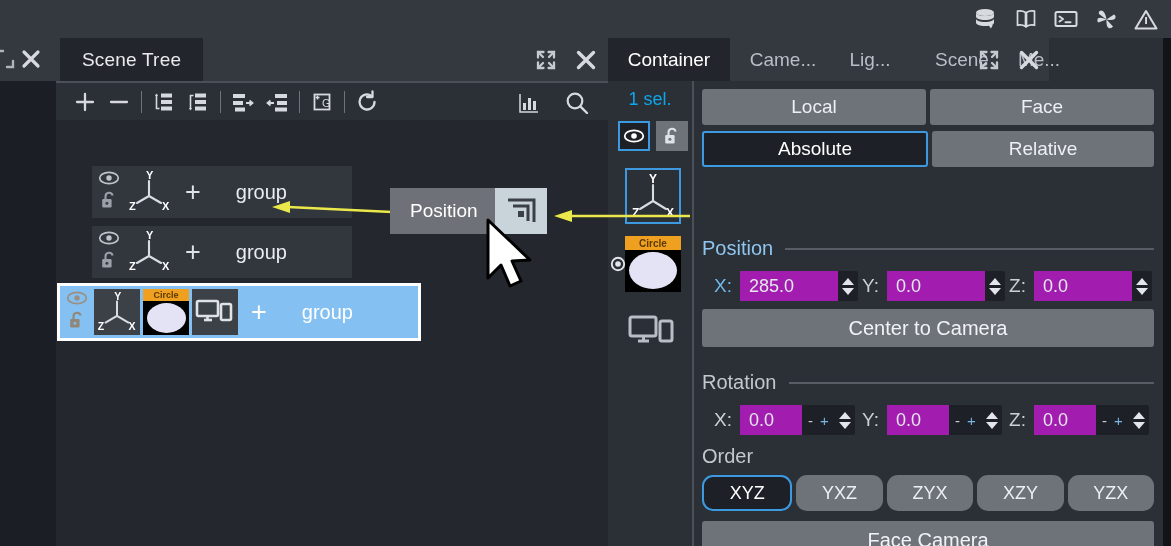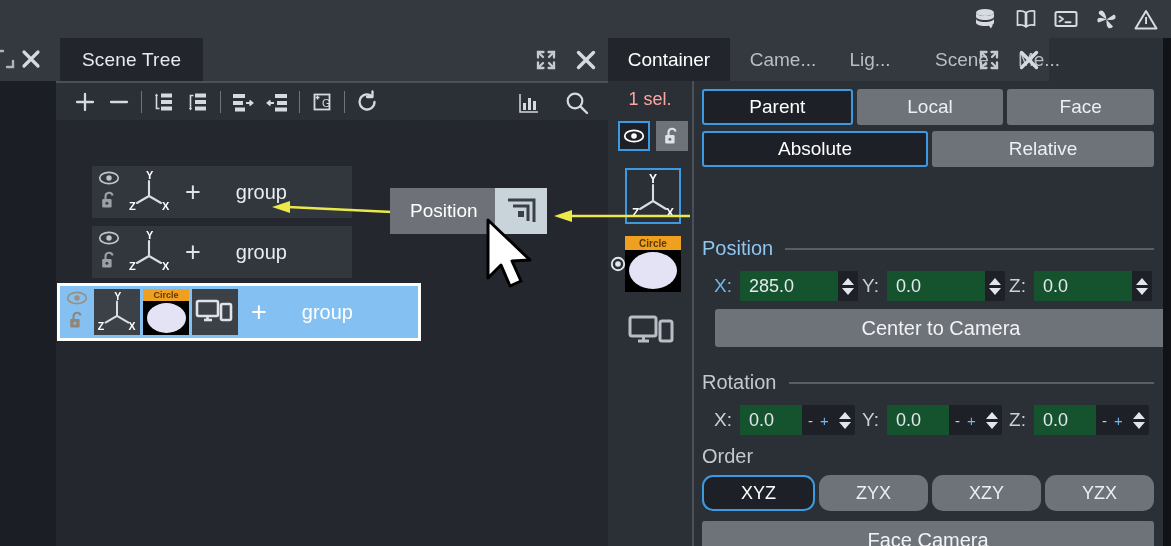--- a/index.html
+++ b/index.html
@@ -61,21 +61,21 @@
   
   .prop-panel{position:absolute;left:608px;top:38px;width:555px;height:508px;background:#2b2f36;}
   .prop-tabbar{position:absolute;left:0;top:0;width:441px;height:43px;background:#34383f;}
   .ptab{position:absolute;top:0;height:43px;display:flex;align-items:center;justify-content:center;
     font-size:19px;color:#b9bec6;cursor:pointer;}
   .ptab.active{background:#22252b;color:#ffffff;}
   .prop-tab-icons{position:absolute;right:8px;top:0;height:43px;display:flex;align-items:center;gap:16px;}
 
   .prop-left{position:absolute;left:0;top:43px;width:84px;height:465px;background:#2b2f36;
     border-right:2px solid #4a4f58;}
-  .selcount{position:absolute;left:0;top:8px;width:84px;text-align:center;color:#fca5a5;font-size:18px;}
+  .selcount{position:absolute;left:0;top:8px;width:84px;text-align:center;color:#0ea5e9;font-size:18px;}
   .toggles{position:absolute;left:10px;top:40px;display:flex;gap:6px;}
   .tgl{width:32px;height:30px;display:flex;align-items:center;justify-content:center;cursor:pointer;}
   .tgl.on{background:#1d2026;border:2px solid #3d9ae0;box-sizing:border-box;}
   .tgl.off{background:#6e7279;}
   .mini{position:absolute;width:56px;height:56px;left:17px;display:flex;align-items:center;justify-content:center;cursor:pointer;}
   .mini.axis{top:87px;background:#2b2f36;border:2px solid #3d9ae0;box-sizing:border-box;}
   .mini.circ{top:155px;background:#000;overflow:hidden;}
   .mini.disp{top:222px;background:#2b2f36;}
   .radiodot{position:absolute;left:2px;top:175px;width:16px;height:16px;}
 
@@ -89,21 +89,21 @@
   .sechdr{position:absolute;display:flex;align-items:center;gap:12px;width:452px;}
   .sechdr .t{font-size:20px;color:#8fc6ef;white-space:nowrap;}
   .sechdr .t.plain{color:#c3c8cf;}
   .sechdr .ln{flex:1;height:2px;background:#585d66;}
 
   .fieldrow{position:absolute;display:flex;align-items:center;}
   .flab{font-size:19px;width:30px;text-align:right;margin-right:8px;}
   .flab.x{color:#6fb9e8;}
   .flab.y,.flab.z{color:#ccd1d8;}
   .inpwrap{display:flex;align-items:center;background:#1d2026;height:30px;border-radius:2px;}
-  .inp{background:#14532d;color:#e4e8ec;border:none;height:30px;font-size:18px;
+  .inp{background:#a21caf;color:#e4e8ec;border:none;height:30px;font-size:18px;
     padding:0 9px;box-sizing:border-box;font-family:"Liberation Sans",sans-serif;outline:none;}
   .mpgrp{display:flex;align-items:center;gap:7px;padding:0 6px;font-size:15px;}
   .mpgrp .m{color:#c9ced5;}
   .mpgrp .p{color:#7ab6e4;}
   .spin{width:20px;height:30px;display:flex;flex-direction:column;align-items:center;justify-content:center;gap:3px;cursor:pointer;}
   .spin i{display:block;width:0;height:0;border-left:6px solid transparent;border-right:6px solid transparent;}
   .spin i.up{border-bottom:7px solid #e2e6eb;}
   .spin i.dn{border-top:7px solid #e2e6eb;}
 
   .widebtn{position:absolute;height:38px;background:#6e7279;border-radius:3px;display:flex;
@@ -482,23 +482,20 @@
           <path d="M10 28h11" stroke="#b9bec6" stroke-width="3"></path>
           <path d="M15.5 23v5" stroke="#b9bec6" stroke-width="3"></path>
           <rect x="32" y="8" width="12" height="20" rx="2" fill="none" stroke="#b9bec6" stroke-width="3"></rect>
         </svg>
       </div>
     </div>
 
     <div class="prop-body">
 
       <div class="segrow" style="left:8px;top:8px;width:452px;">
-        <div class="seg active">
-          <span>Parent</span>
-        </div>
         <div class="seg">
           <span>Local</span>
         </div>
         <div class="seg">
           <span>Face</span>
         </div>
       </div>
 
       <div class="segrow" style="left:8px;top:50px;width:452px;">
         <div class="seg active">
@@ -538,21 +535,21 @@
         <span class="flab z">Z:</span>
         <div class="inpwrap">
           <input class="inp" style="width: 98px;" value="0.0">
           <div class="spin">
               <i class="up"></i>
               <i class="dn"></i>
             </div>
         </div>
       </div>
 
-      <div class="widebtn" style="left:21px;top:228px;width:452px;">
+      <div class="widebtn" style="left:8px;top:228px;width:452px;">
         <span>Center to Camera</span>
       </div>
 
       <div class="sechdr" style="left:8px;top:290px;">
         <span class="t plain">Rotation</span>
         <span class="ln"></span>
       </div>
 
       <div class="fieldrow" style="left:8px;top:324px;">
         <span class="flab y">X:</span>
@@ -597,20 +594,23 @@
         </div>
       </div>
 
       <div class="orderlab" style="left:8px;top:364px;">Order</div>
 
       <div class="orderrow" style="left:8px;top:394px;">
         <div class="obtn active">
           <span>XYZ</span>
         </div>
         <div class="obtn">
+          <span>YXZ</span>
+        </div>
+        <div class="obtn">
           <span>ZYX</span>
         </div>
         <div class="obtn">
           <span>XZY</span>
         </div>
         <div class="obtn">
           <span>YZX</span>
         </div>
       </div>
 

